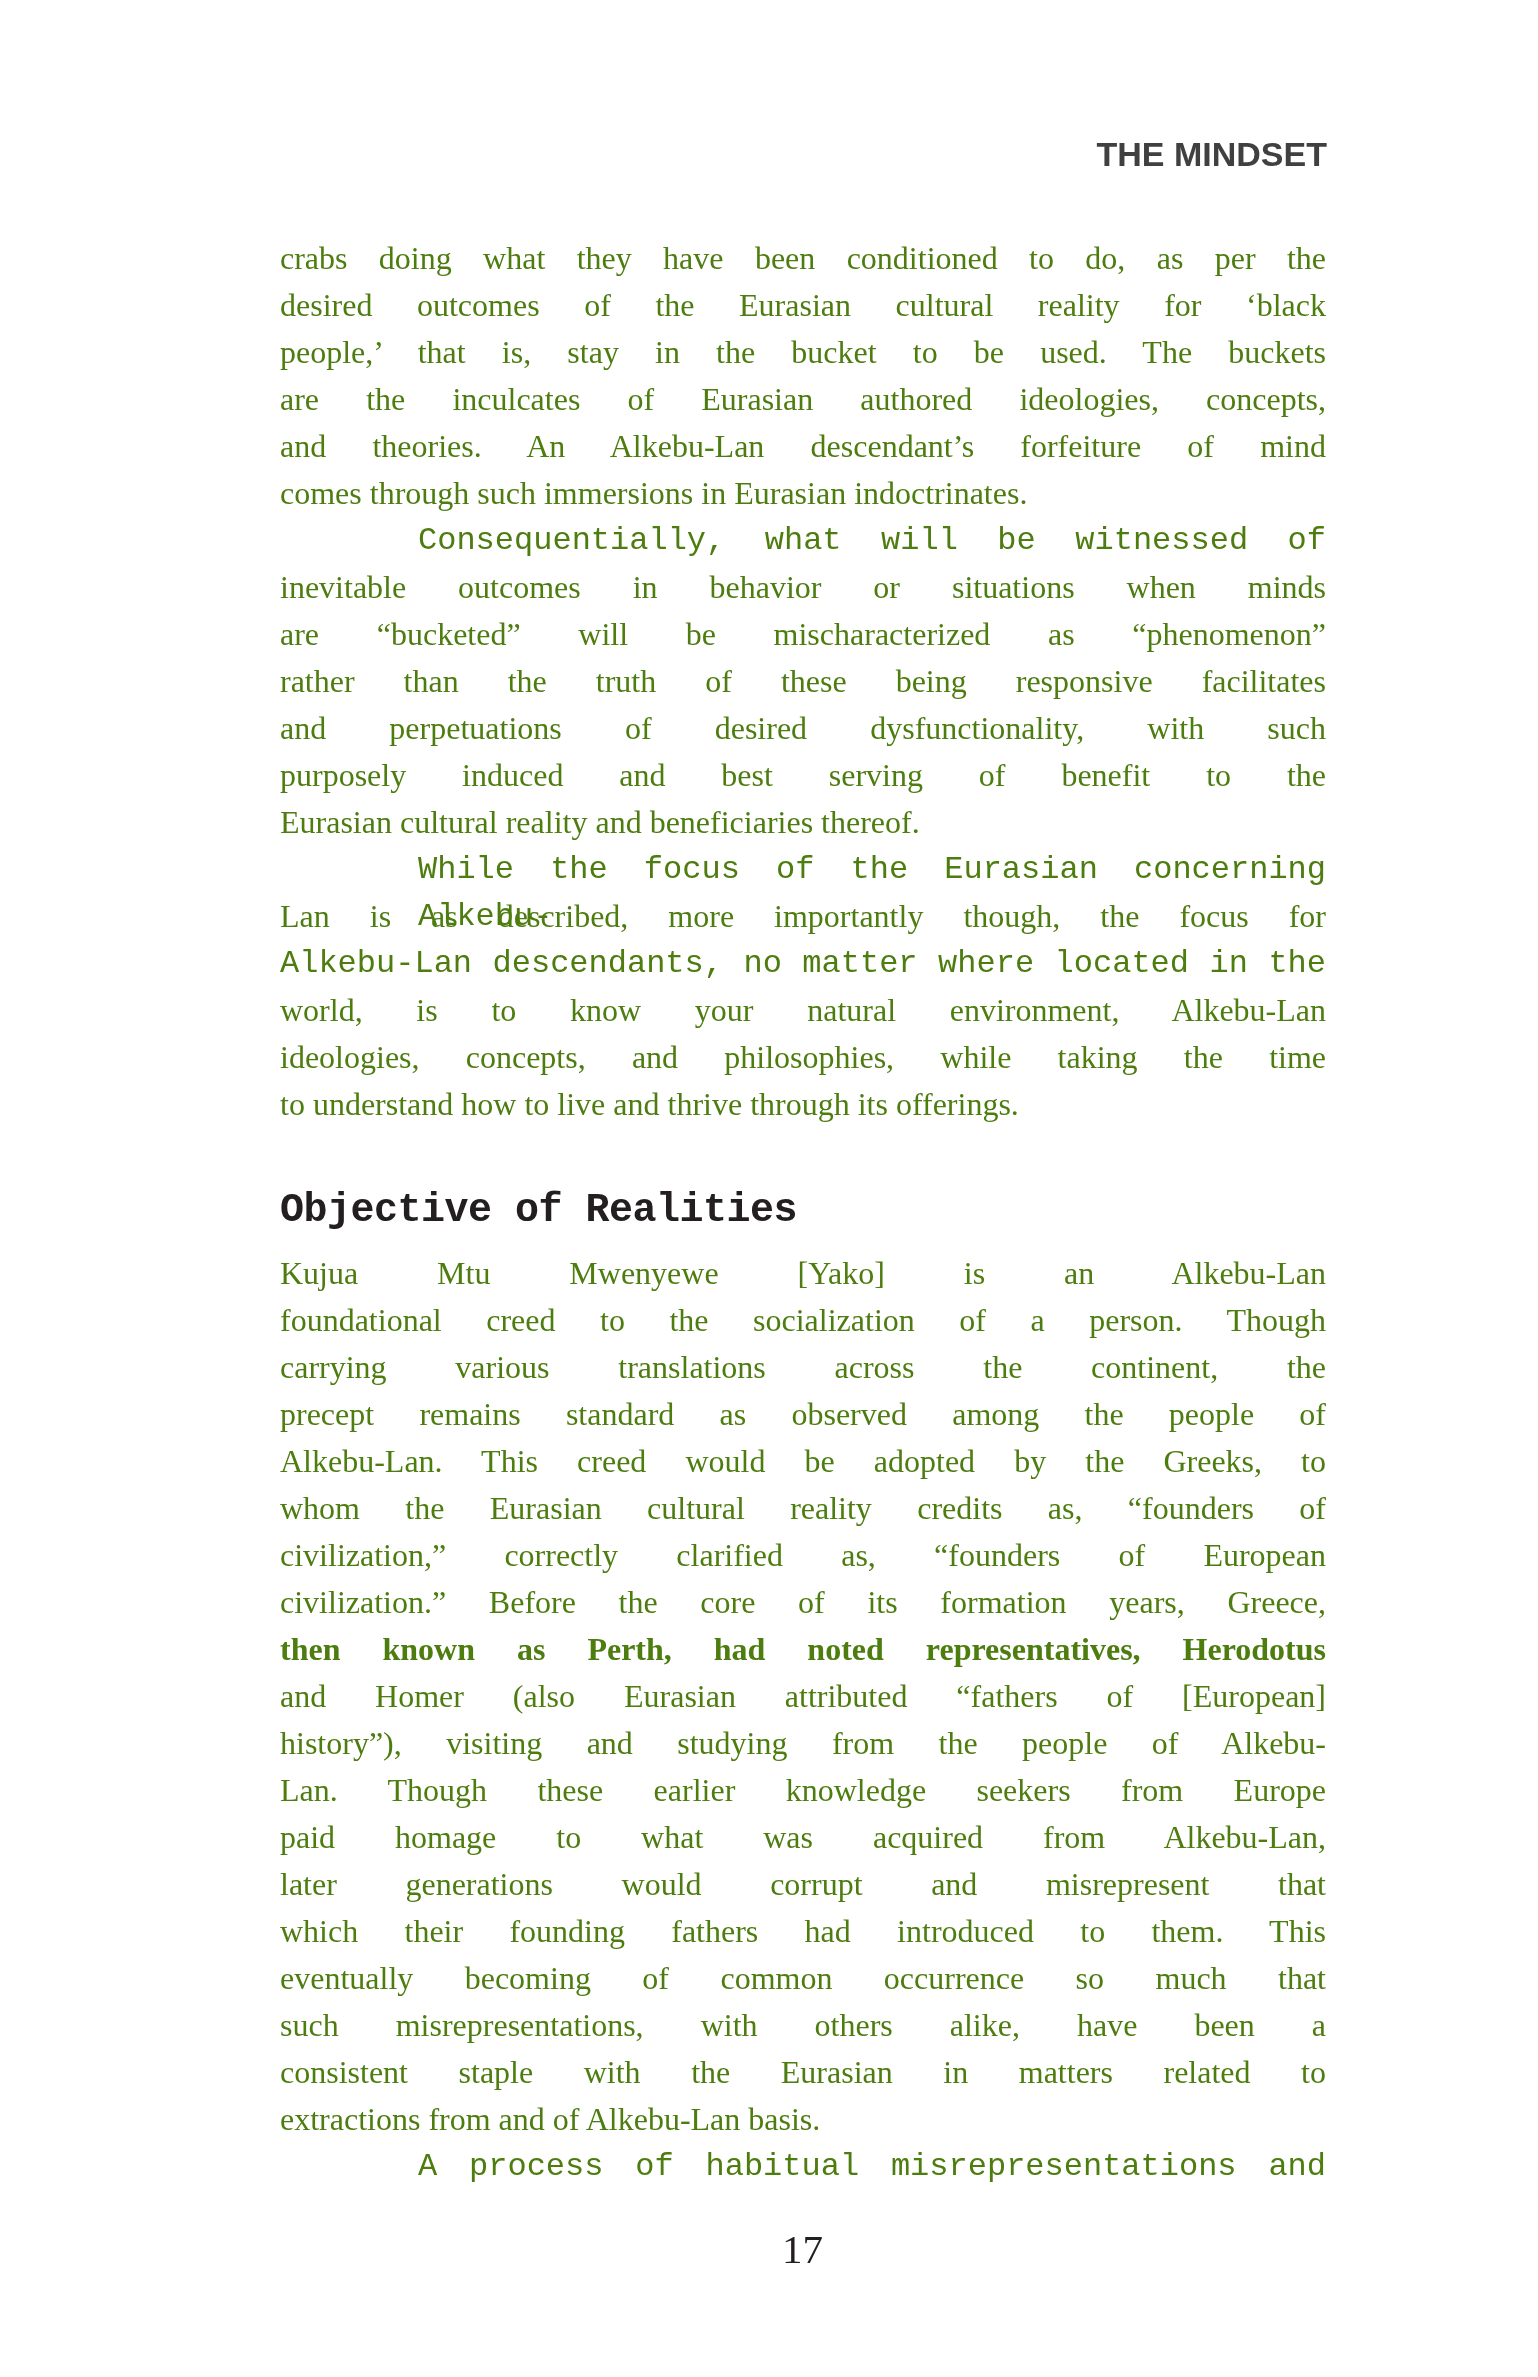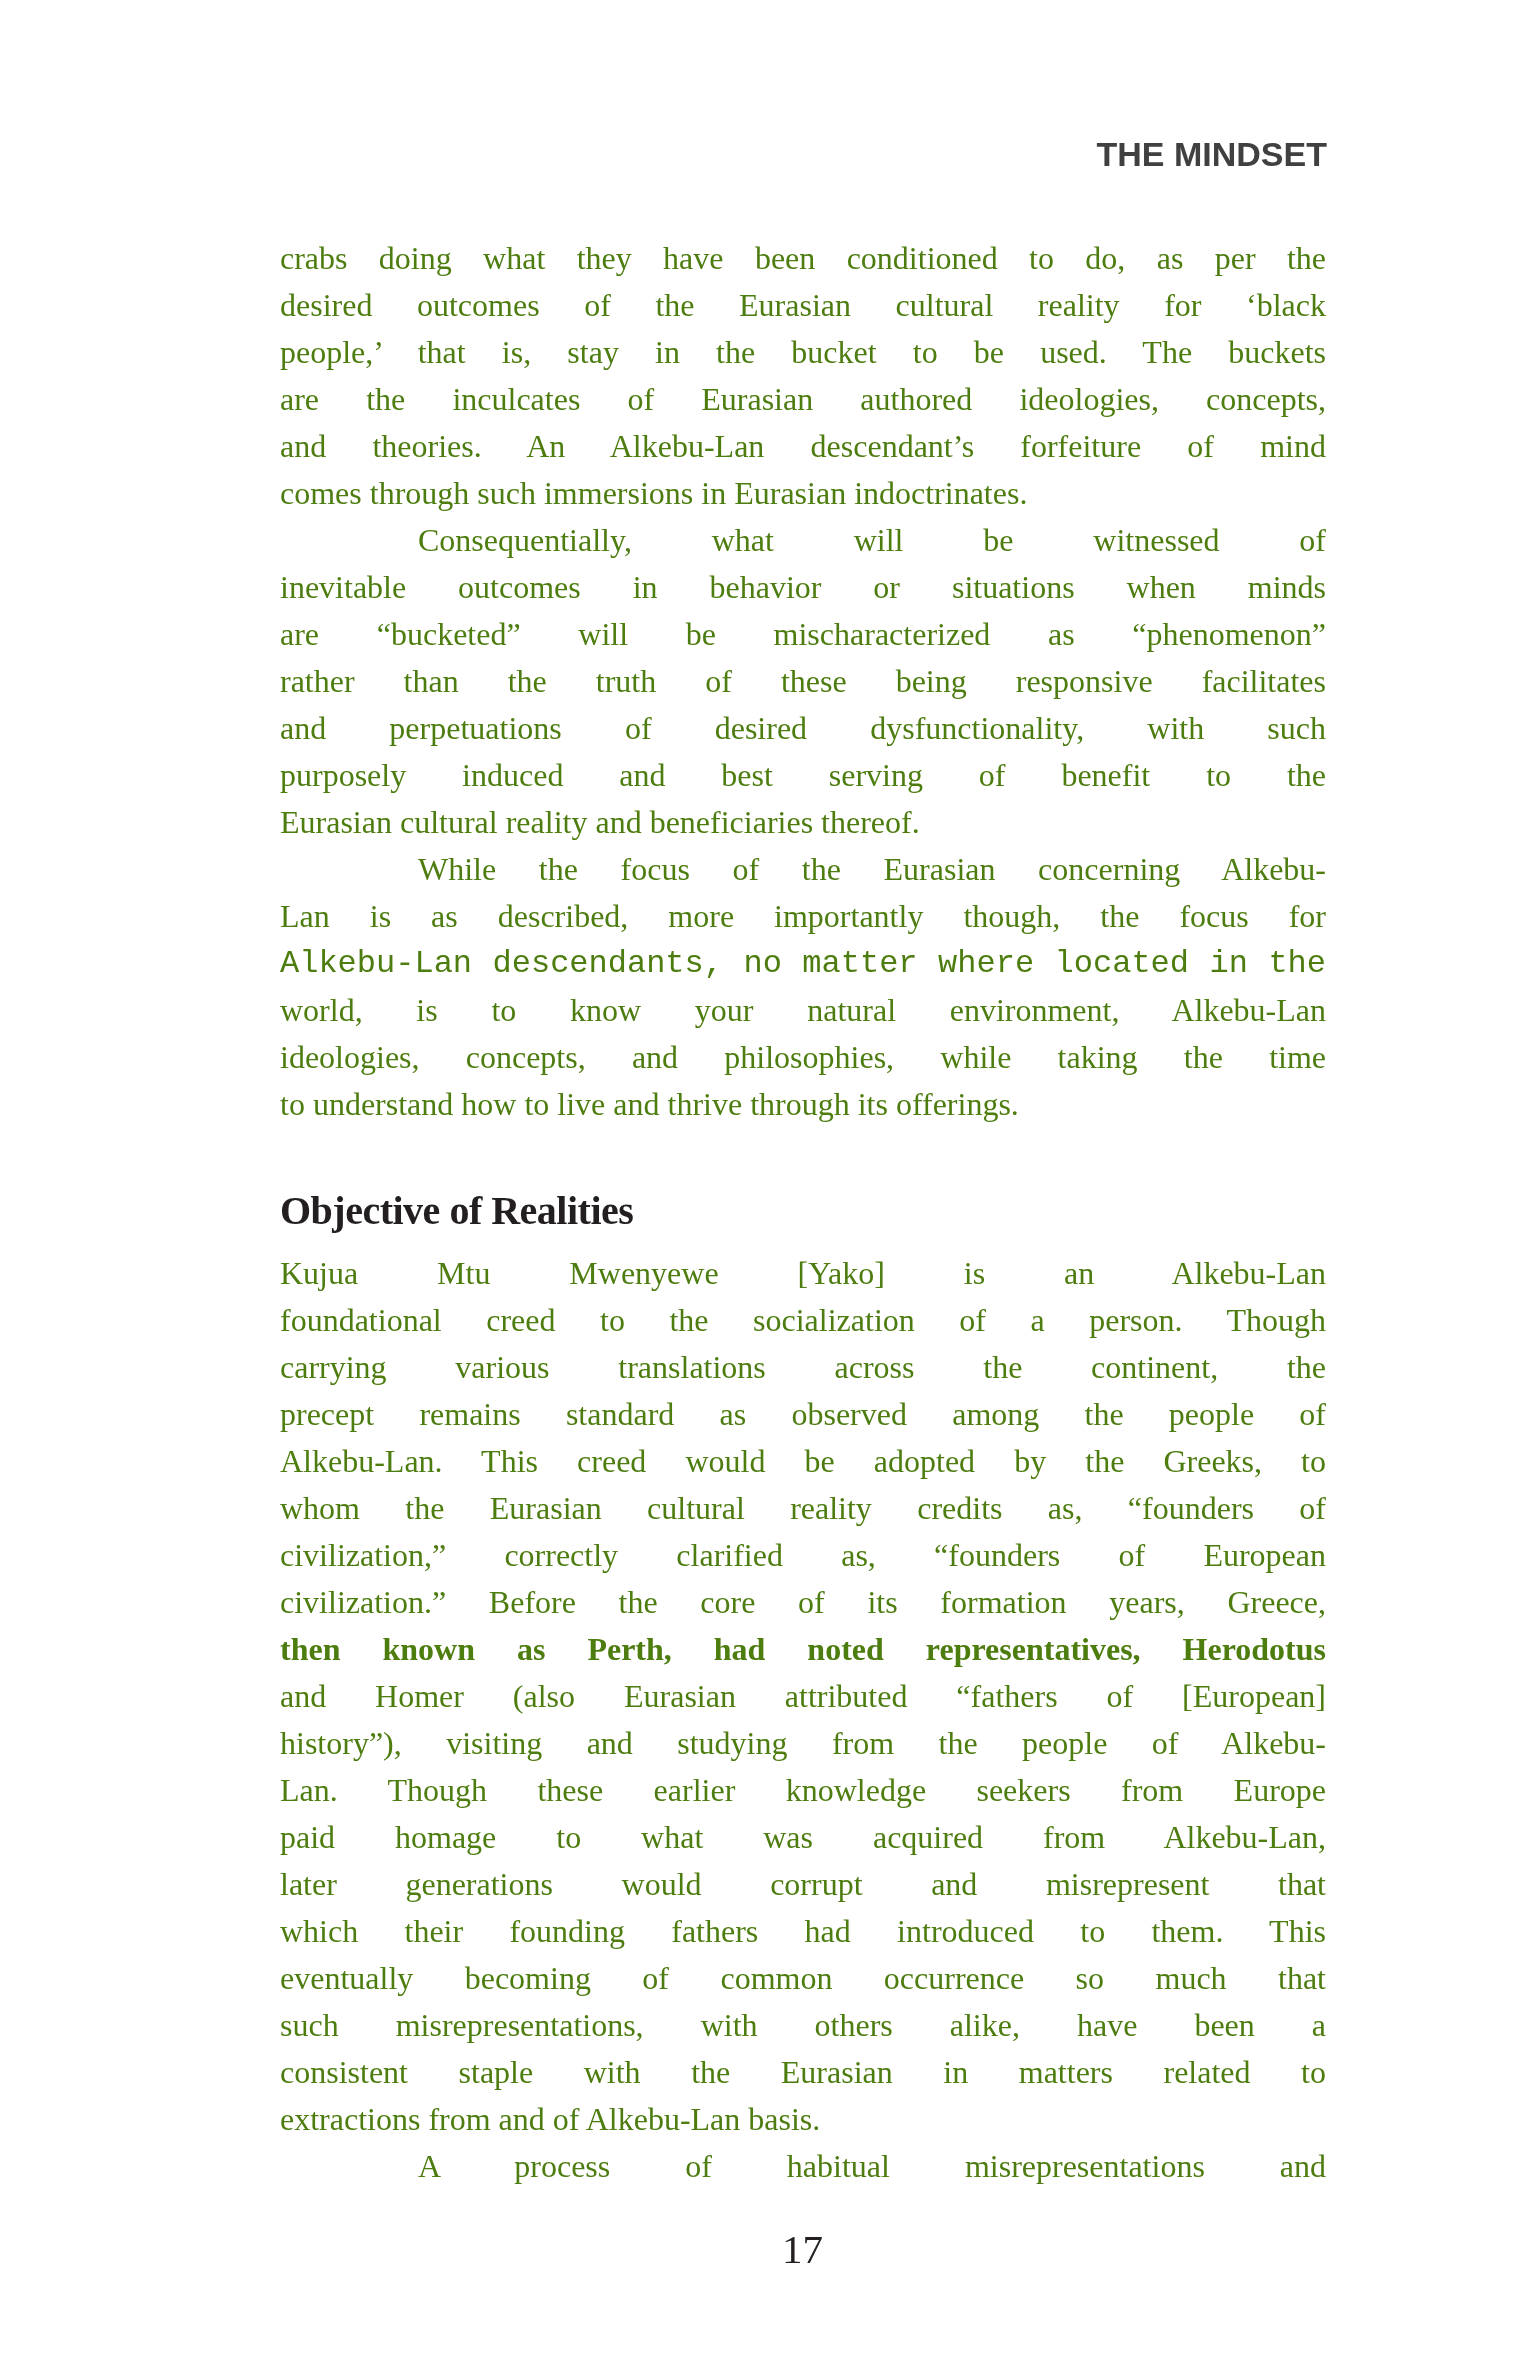--- a/index.html
+++ b/index.html
@@ -47,23 +47,24 @@
       text-align-last: justify;
       color: #4d7c0f;
       overflow: visible;
     }
     .line.last {
       text-align: left;
       text-align-last: left;
     }
     .line.indent {
       padding-left: 138px;
+      font-family: Liberation Mono, monospace;
     }
     .heading {
-      font-family: Liberation Serif, serif;
+      font-family: Liberation Mono, monospace;
       font-weight: bold;
       font-size: 40px;
       line-height: 47px;
       height: 47px;
       margin: 0;
       padding: 0;
       color: #231f20;
       letter-spacing: -0.5px;
     }
     .spacer-before-heading { height: 59px; }

